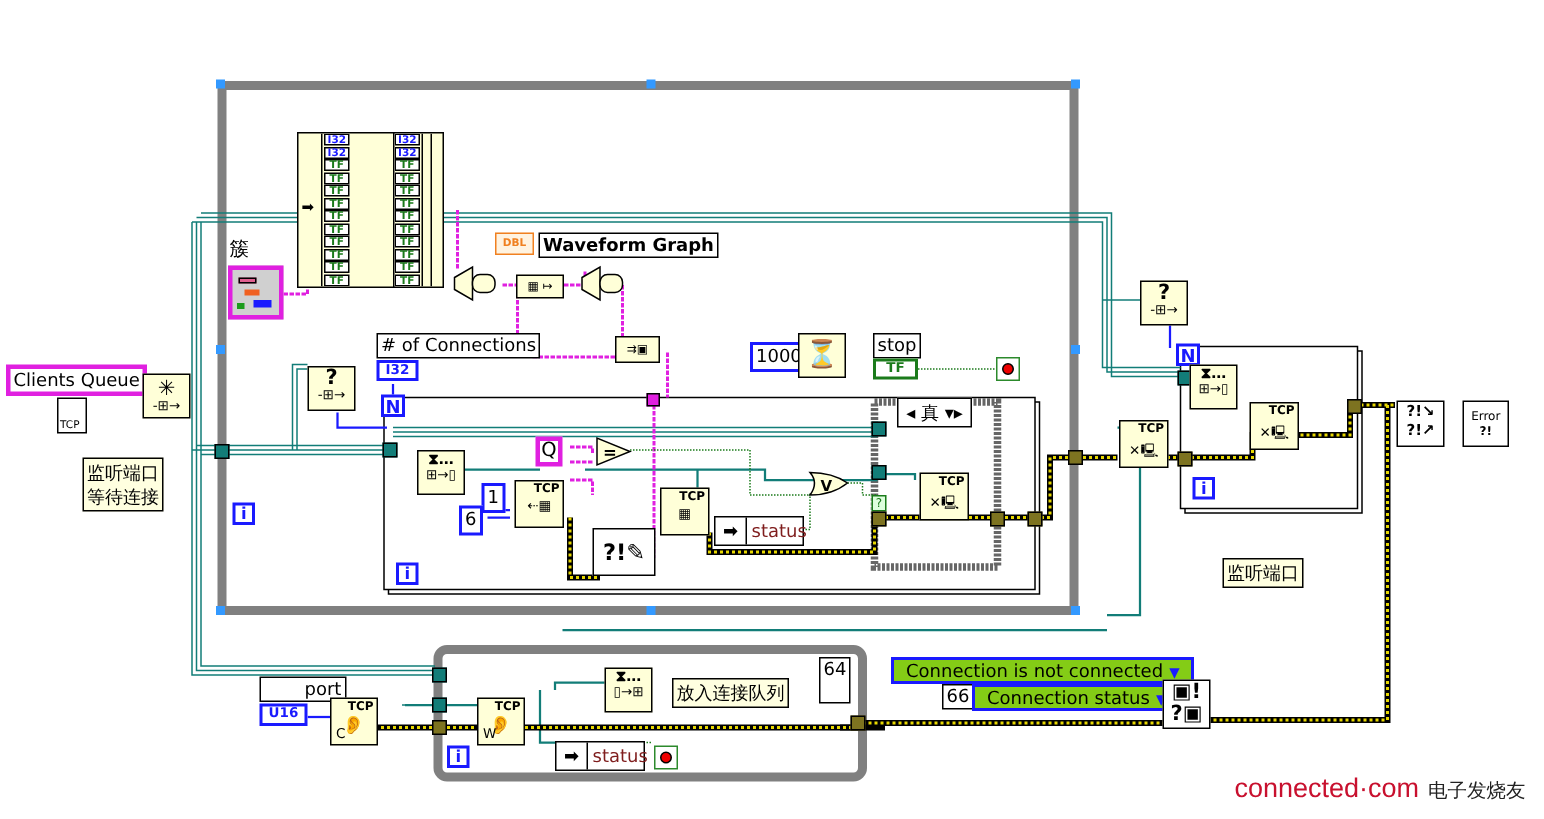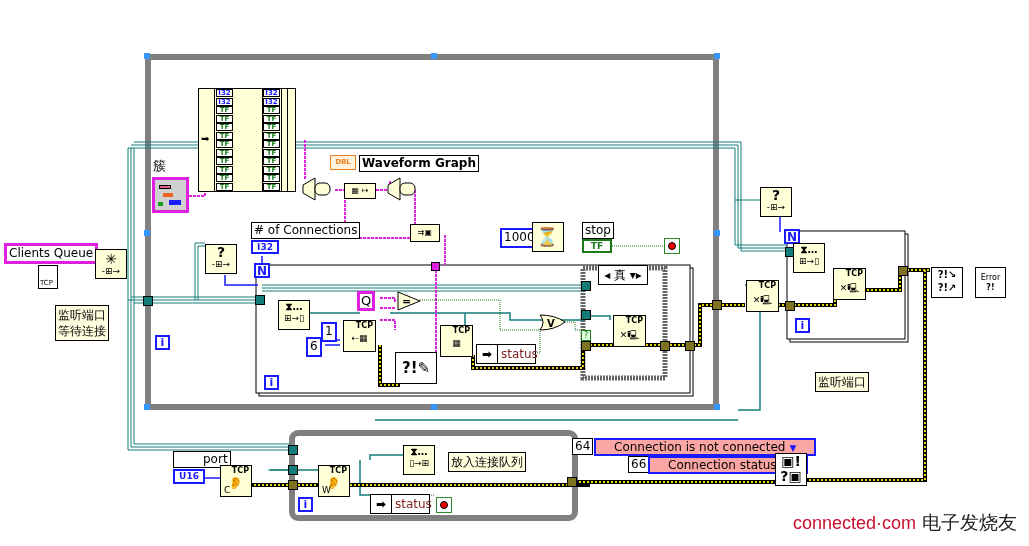--- a/index.html
+++ b/index.html
@@ -15,25 +15,25 @@
   .term-i{position:absolute;width:15px;height:15px;border:2px solid #1a1aff;background:#fff;color:#1a1aff;font-size:11px;font-weight:bold;text-align:center;line-height:12px;box-sizing:border-box;}
   .term-n{position:absolute;width:16px;height:15px;border:2px solid #1a1aff;background:#fff;color:#1a1aff;font-size:12px;font-weight:bold;text-align:center;line-height:12px;box-sizing:border-box;}
   .tunnel{position:absolute;width:10px;height:10px;border:1px solid #000;box-sizing:border-box;}
   .tunnel.ref{background:#127d78;}
   .tunnel.err{background:#7d7320;}
   .stopbtn{position:absolute;width:16px;height:16px;border:1px solid #2c8a2c;background:#fff;box-sizing:border-box;}
   .stopbtn::after{content:"";position:absolute;left:3px;top:3px;width:8px;height:8px;border-radius:50%;background:#e00;border:1px solid #000;box-sizing:border-box;}
   .status-ind{position:absolute;background:#fff;border:1px solid #000;height:20px;box-sizing:border-box;}
   .status-ind .arr{position:absolute;left:0;top:0;width:20px;height:18px;border-right:1px solid #000;text-align:center;font-size:12px;line-height:18px;font-weight:bold;}
   .status-ind .txt{position:absolute;left:24px;top:1px;color:#7f1d1d;font-size:12px;line-height:16px;}
-  .ring{position:absolute;background:#fca5a5;border:2px solid #1a1aff;font-size:12px;line-height:14px;padding:0 18px;white-space:nowrap;box-sizing:border-box;}
+  .ring{position:absolute;background:#84cc16;border:2px solid #1a1aff;font-size:12px;line-height:14px;padding:0 8px;white-space:nowrap;box-sizing:border-box;}
   .ring .dd{color:#1a1aff;font-size:9px;margin-left:4px;}
   .num-lbl{position:absolute;background:#fff;border:1px solid #000;font-size:12px;line-height:15px;padding:0 2px;box-sizing:border-box;}
   .watermark{position:absolute;right:12px;bottom:10px;font-size:18px;color:#c8102e;font-family:"Liberation Sans",sans-serif;}
-  .watermark .cn{font-size:19px;color:#222;margin-left:6px;font-family:"DejaVu Serif",serif;}
+  .watermark .cn{font-size:13px;color:#222;margin-left:6px;font-family:"DejaVu Serif",serif;}
 </style>
 </head>
 <body>
 
 <svg class="wires" width="1029" height="546">
 
   <rect x="148" y="57" width="568" height="350" fill="none" stroke="#808080" stroke-width="6"></rect>
 
   <rect x="292" y="433" width="283" height="85" rx="6" fill="none" stroke="#808080" stroke-width="6"></rect>
 
@@ -320,19 +320,19 @@
     <div>▯→⊞</div>
   </div>
 <div class="comment" style="left:448px;top:452px;">放入连接队列</div>
 <div class="status-ind" style="left:370px;top:494px;width:60px;">
     <div class="arr">➡</div>
     <div class="txt">status</div>
   </div>
 <div class="stopbtn" style="left:436px;top:497px;"></div>
 <div class="tunnel err" style="left:567px;top:477px;"></div>
 
-<div class="num-lbl" style="left:572px;top:438px;height:17px;">64</div>
+<div class="num-lbl" style="left:546px;top:438px;height:31px;">64</div>
 <div class="ring" style="left:594px;top:438px;height:18px;"><span>Connection is not connected</span><span class="dd">▼</span></div>
 <div class="num-lbl" style="left:628px;top:456px;height:17px;">66</div>
 <div class="ring" style="left:648px;top:456px;height:18px;"><span>Connection status</span><span class="dd">▼</span></div>
 <div class="node" style="left:775px;top:453px;width:32px;height:33px;background:#fff;font-weight:bold;font-size:14px;line-height:15px;">▣!<br>?▣</div>
 
 <div class="watermark"><span>connected·com</span><span class="cn">电子发烧友</span></div>
 
 </body></html>

